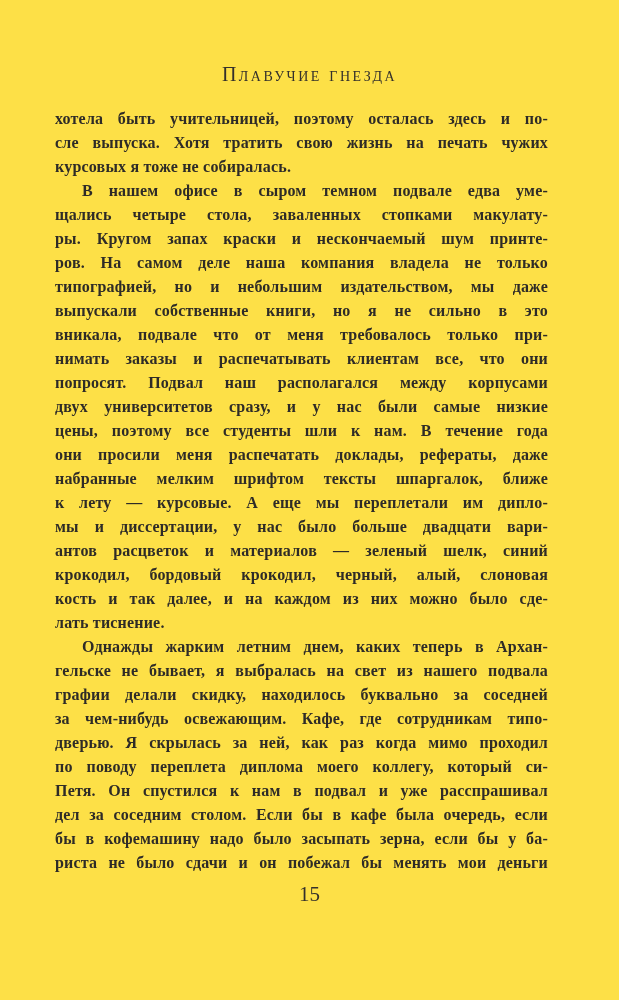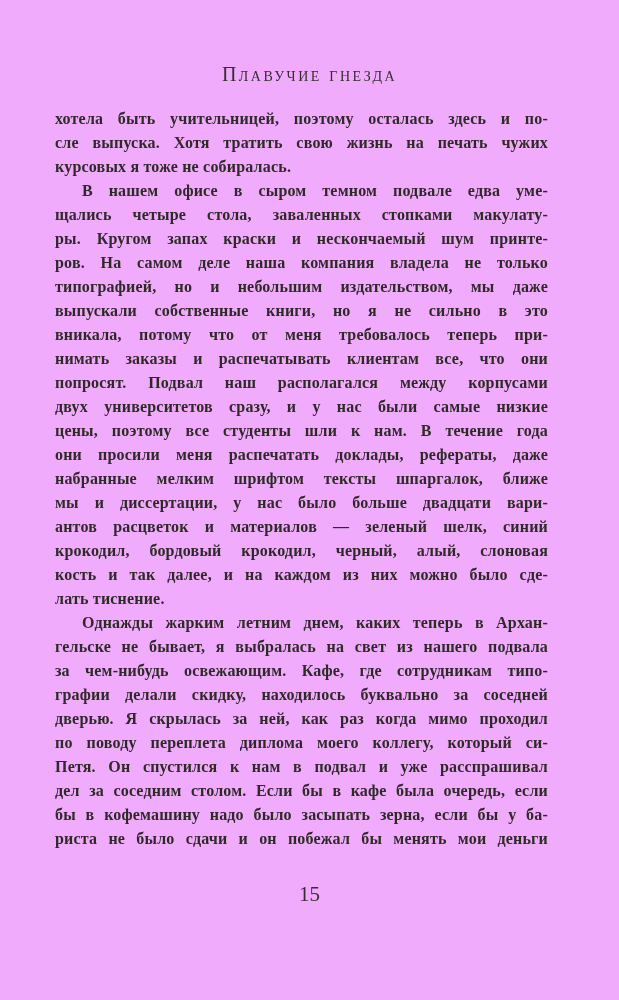--- a/index.html
+++ b/index.html
@@ -59,49 +59,50 @@
     width: 493px;
     text-align: center;
     font-size: 21px;
     line-height: 24px;
     color: #34302b;
   }
 </style>
 </head>
 <body>
 
-<div class="page" style="background: #f0abfc;">
+<div class="page" style="background: #fde047;">
   <div class="running-header" style="color: rgb(52, 48, 43);">Плавучие гнезда</div>
 
   <div class="page-body" style="color: rgb(46, 43, 39);">
       <div class="line">хотела быть учительницей, поэтому осталась здесь и по-</div>
       <div class="line">сле выпуска. Хотя тратить свою жизнь на печать чужих</div>
       <div class="line para-end">курсовых я тоже не собиралась.</div>
       <div class="line indent">В нашем офисе в сыром темном подвале едва уме-</div>
       <div class="line">щались четыре стола, заваленных стопками макулату-</div>
       <div class="line">ры. Кругом запах краски и нескончаемый шум принте-</div>
       <div class="line">ров. На самом деле наша компания владела не только</div>
       <div class="line">типографией, но и небольшим издательством, мы даже</div>
       <div class="line">выпускали собственные книги, но я не сильно в это</div>
-      <div class="line">вникала, потому что от меня требовалось теперь при-</div>
+      <div class="line">вникала, подвале что от меня требовалось только при-</div>
       <div class="line">нимать заказы и распечатывать клиентам все, что они</div>
       <div class="line">попросят. Подвал наш располагался между корпусами</div>
       <div class="line">двух университетов сразу, и у нас были самые низкие</div>
       <div class="line">цены, поэтому все студенты шли к нам. В течение года</div>
       <div class="line">они просили меня распечатать доклады, рефераты, даже</div>
       <div class="line">набранные мелким шрифтом тексты шпаргалок, ближе</div>
+      <div class="line">к лету — курсовые. А еще мы переплетали им дипло-</div>
       <div class="line">мы и диссертации, у нас было больше двадцати вари-</div>
       <div class="line">антов расцветок и материалов — зеленый шелк, синий</div>
       <div class="line">крокодил, бордовый крокодил, черный, алый, слоновая</div>
       <div class="line">кость и так далее, и на каждом из них можно было сде-</div>
       <div class="line para-end">лать тиснение.</div>
       <div class="line indent">Однажды жарким летним днем, каких теперь в Архан-</div>
       <div class="line">гельске не бывает, я выбралась на свет из нашего подвала</div>
+      <div class="line">графии делали скидку, находилось буквально за соседней</div>
       <div class="line">за чем-нибудь освежающим. Кафе, где сотрудникам типо-</div>
-      <div class="line">графии делали скидку, находилось буквально за соседней</div>
       <div class="line">дверью. Я скрылась за ней, как раз когда мимо проходил</div>
       <div class="line">по поводу переплета диплома моего коллегу, который си-</div>
       <div class="line">Петя. Он спустился к нам в подвал и уже расспрашивал</div>
       <div class="line">дел за соседним столом. Если бы в кафе была очередь, если</div>
       <div class="line">бы в кофемашину надо было засыпать зерна, если бы у ба-</div>
       <div class="line">риста не было сдачи и он побежал бы менять мои деньги</div>
     </div>
 
   <div class="page-number" style="color: rgb(52, 48, 43);">15</div>
 </div>

